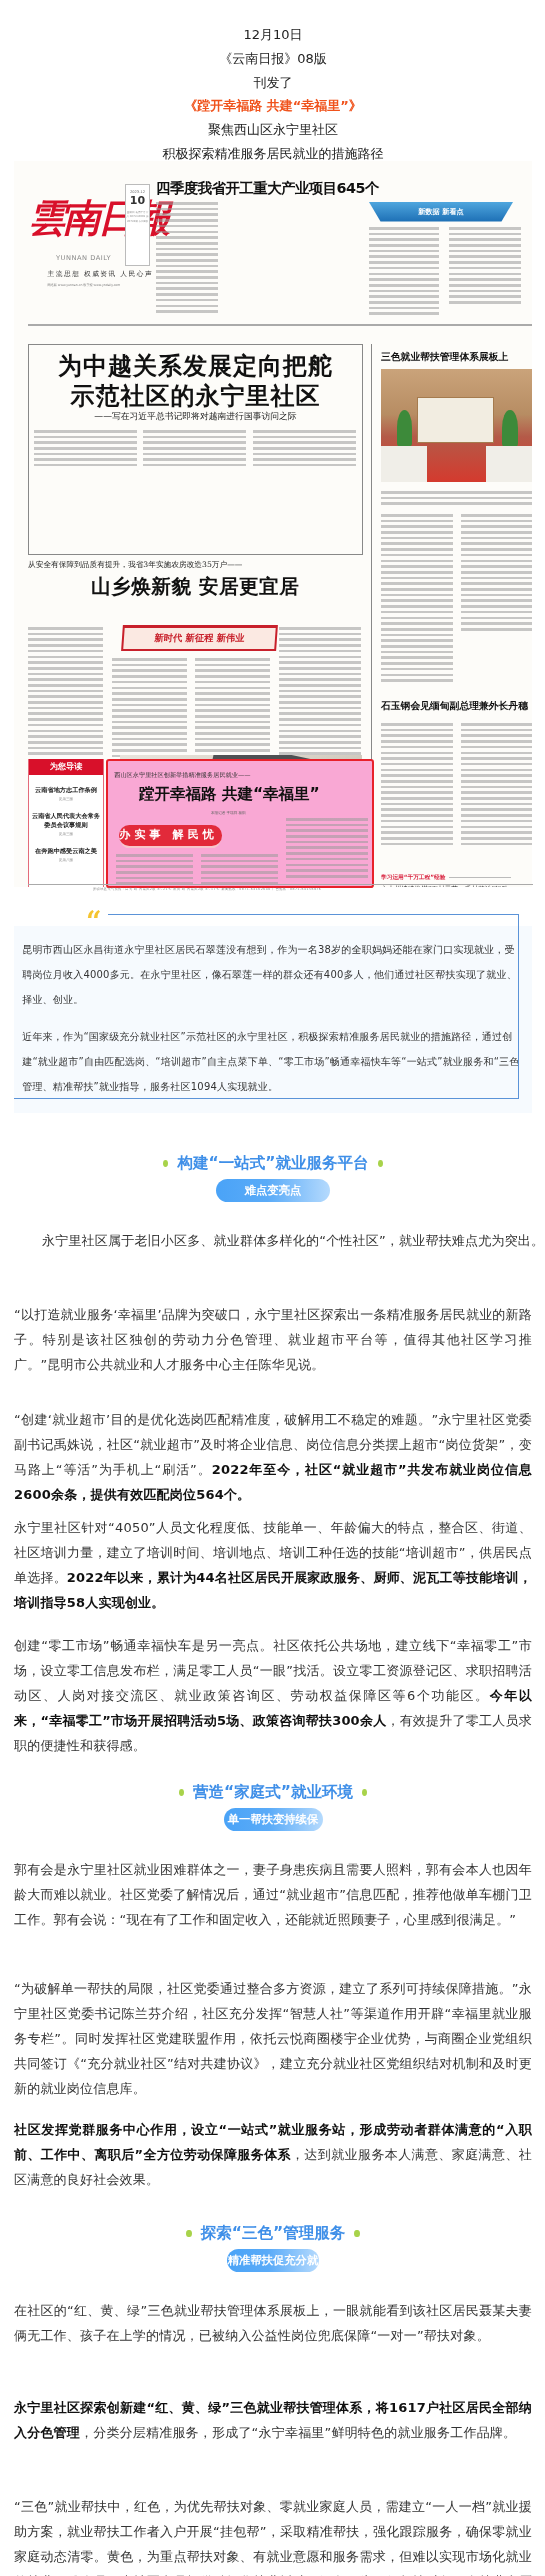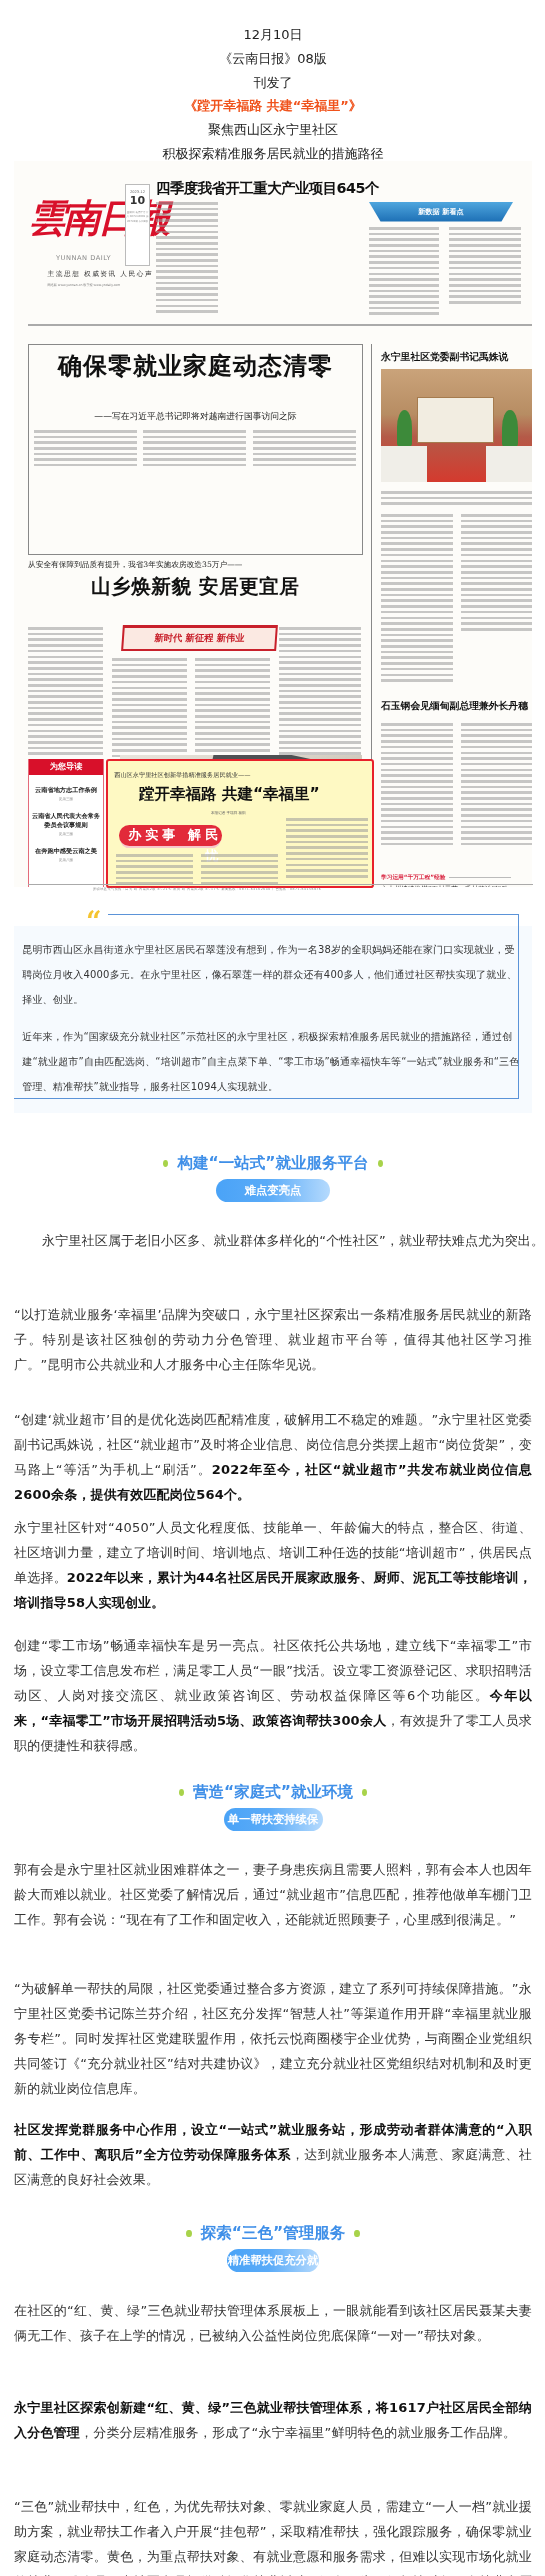--- a/index.html
+++ b/index.html
@@ -114,28 +114,28 @@
     overflow: hidden;
   }
   .np-photo2 .rail { position:absolute; left: -20.6px; top: 88px; width: 144px; height: 5.2px; background: #f2c600; transform: rotate(38deg); }
   .np-photo2 .rail2 { position:absolute; left: -10.3px; top: 108px; width: 144px; height: 5.2px; background: #f2c600; transform: rotate(38deg); }
   .np-photo2 .w { position:absolute; width: 14.4px; height: 21.6px; background: #d6e24a; border-radius: 3.1px; }
   .np-photo2 .h { position:absolute; width: 11.3px; height: 6.2px; background: #f08a3c; border-radius: 5.2px 5.2px 1px 1px; }
   .np-photo2 .belt { position:absolute; left: 93px; top: 0; width: 155px; height: 20.6px; background: #2b2e34; transform: rotate(12deg); opacity: .8; }
 
   .np-feature {
     position: absolute; left: 106px; top: 759px; width: 268px; height: 129px;
-    border: 2.1px solid #e8212b; border-radius: 3.1px; background: #fef9c3;
+    border: 2.1px solid #e8212b; border-radius: 3.1px; background: #f9a8d4;
   }
   .np-feature .sub { position:absolute; left: 6.2px; top: 10.3px; font-family: "DejaVu Serif", "Liberation Serif", serif; font-size: 6.2px; color: #333; white-space: nowrap; }
   .np-feature .tt { position:absolute; left: 31px; top: 23px; font-size: 15.5px; font-weight: bold; color: #111; white-space: nowrap; }
   .np-feature .by { position:absolute; left: 103px; top: 50px; font-size: 3.6px; color: #666; }
   .np-feature .pill {
     position:absolute; left: 11.3px; top: 64px; width: 103px; height: 20.6px; border-radius: 10.3px;
-    background: #e22a3a; color: #fff; font-weight: bold; font-size: 13px; text-align: right; line-height: 20.6px; letter-spacing: 4.1px;
+    background: #e22a3a; color: #fff; font-weight: bold; font-size: 11px; text-align: left; line-height: 20.6px; letter-spacing: 4.1px;
     box-shadow: 0 3.1px 0 -1px #f7c7cc;
   }
 
   .np-side-h3 { position:absolute; left: 367px; top: 539px; font-size: 9.8px; font-weight: bold; color: #111; white-space: nowrap; }
   .np-section-tag { position:absolute; left: 367px; top: 713px; font-size: 5.7px; color: #d81e3b; font-weight: bold; white-space: nowrap; }
   .np-section-tag::after { content: ""; display: inline-block; width: 62px; height: 1px; background: #bbb; vertical-align: middle; margin-left: 4.1px; }
   .np-side-sub { position:absolute; left: 367px; top: 724px; font-family: "DejaVu Serif", "Liberation Serif", serif; font-size: 6.7px; color:#222; white-space: nowrap; }
   .np-footer-strip { position:absolute; left: 93px; top: 699px; font-size: 3.1px; color: #888; white-space: nowrap; letter-spacing: 0.5px; }
 
   
@@ -206,31 +206,32 @@
   <div class="np-banner">新数据  新看点</div>
 
   <div class="np-text" style="left:142px;top:41px;width:62px;height:111px;"></div>
   <div class="np-text" style="left:355px;top:66px;width:70px;height:88px;"></div>
   <div class="np-text" style="left:435px;top:66px;width:72px;height:77px;"></div>
 
   <div class="np-rule"></div>
 
   <div class="np-box1">
     <div class="np-h1">
-      <div>确保零就业家庭动态清零</div>
+      <div>为中越关系发展定向把舵</div>
+      <div>示范社区的永宁里社区</div>
     </div>
     <div class="np-h1sub">——写在习近平总书记即将对越南进行国事访问之际</div>
     <div class="np-text" style="left:5.2px;top:85px;width:103px;height:36px;"></div>
     <div class="np-text" style="left:114px;top:85px;width:103px;height:36px;"></div>
     <div class="np-text" style="left:224px;top:85px;width:103px;height:36px;"></div>
   </div>
 
   <div class="np-vline"></div>
 
-  <div class="np-side-title">永宁里社区党委副书记禹姝说</div>
+  <div class="np-side-title">三色就业帮扶管理体系展板上</div>
   <div class="np-photo1">
     <div class="screen"></div>
     <div class="plant" style="left:15.5px;"></div>
     <div class="plant" style="left:121px;"></div>
     <div class="table-l"></div>
     <div class="table-r"></div>
   </div>
   <div class="np-text" style="left:367px;top:330px;width:151px;height:15.5px;"></div>
   <div class="np-text" style="left:367px;top:353px;width:72px;height:170px;"></div>
   <div class="np-text" style="left:447px;top:353px;width:72px;height:118px;"></div>

